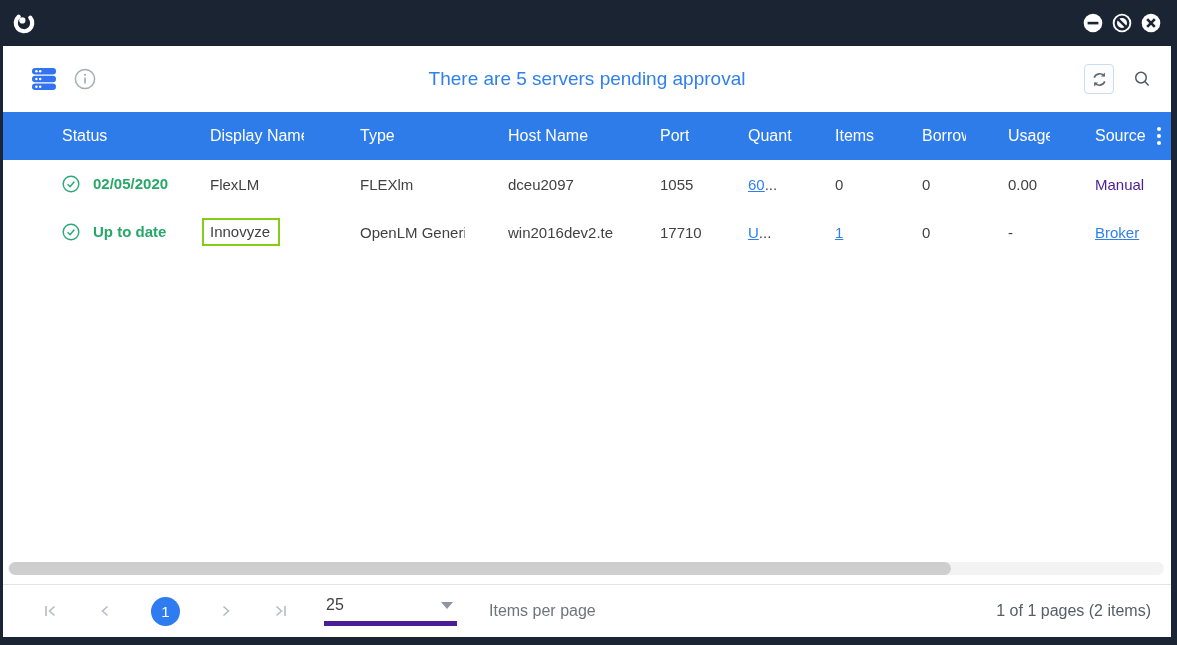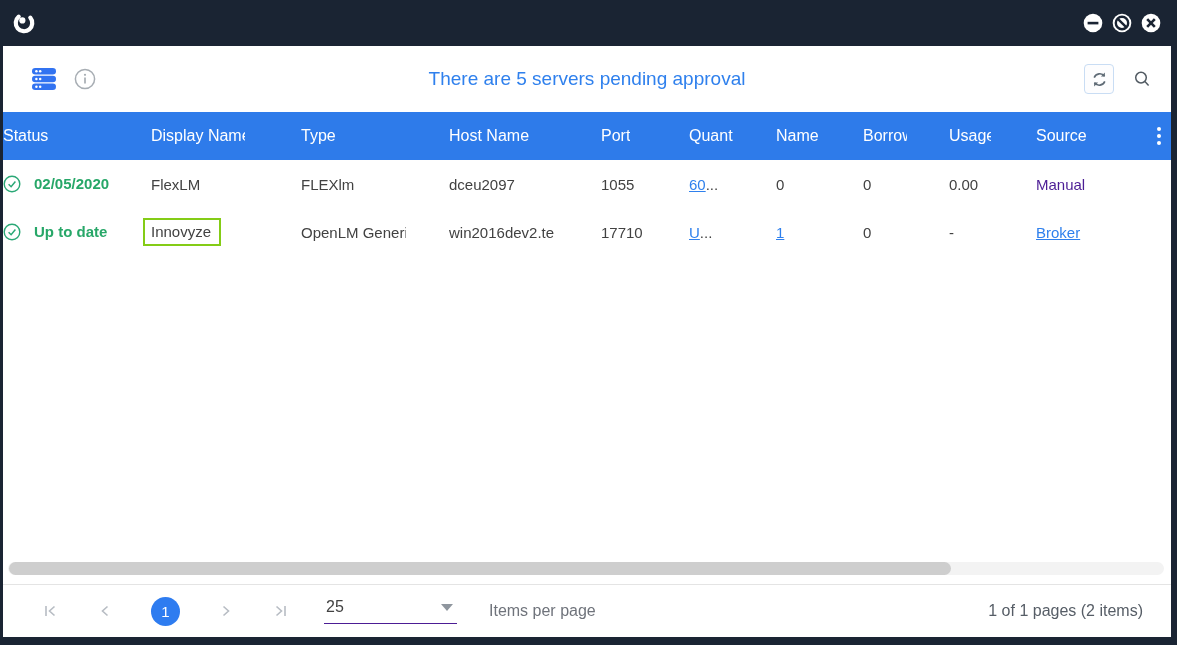--- a/index.html
+++ b/index.html
@@ -18,21 +18,21 @@
   
   .toolbar { height:66px; flex:0 0 66px; display:flex; align-items:center; padding:0 20px 0 28px; position:relative; }
   .toolbar .servers-btn { border:none; background:transparent; padding:0; cursor:pointer; display:flex; }
   .toolbar .info-btn { border:none; background:transparent; padding:0; margin-left:17px; cursor:pointer; display:flex; }
   .toolbar .message { position:absolute; left:50%; transform:translateX(-50%); color:#2f80ed; font-size:19px; white-space:nowrap; }
   .toolbar .right { margin-left:auto; display:flex; align-items:center; gap:19px; }
   .refresh-btn { width:30px; height:30px; border:1px solid #c9ddf4; border-radius:4px; background:#fdfdfe; cursor:pointer; display:flex; align-items:center; justify-content:center; }
   .search-btn { border:none; background:transparent; padding:0; cursor:pointer; display:flex; }
 
   
-  .grid-header, .grid-row { display:grid; grid-template-columns:148px 150px 148px 152px 88px 87px 87px 86px 87px 1fr; align-items:center; }
+  .grid-header, .grid-row { display:grid; grid-template-columns:148px 150px 148px 152px 88px 87px 87px 86px 87px 1fr; padding-left:59px; align-items:center; }
   .grid-header { height:48px; flex:0 0 48px; background:#2e7bea; color:#ffffff; font-size:16px; position:relative; }
   .grid-header .hcell { overflow:hidden; white-space:nowrap; cursor:pointer; }
   .hclip { display:inline-block; overflow:hidden; white-space:nowrap; vertical-align:bottom; }
   .hclip-disp { max-width:94px; } .hclip-quan { max-width:44px; } .hclip-borr { max-width:44px; } .hclip-usag { max-width:42px; }
   .col-menu { position:absolute; right:7px; top:0; height:48px; display:flex; flex-direction:column; justify-content:center; gap:3px; border:none; background:transparent; cursor:pointer; padding:0 3px; }
   .col-menu i { width:4px; height:4px; border-radius:50%; background:#ffffff; display:block; }
 
   .grid-row { height:48px; flex:0 0 48px; background:#ffffff; color:#424242; font-size:15px; }
   .cell { overflow:hidden; white-space:nowrap; padding-right:8px; }
   .status-cell { display:flex; gap:13px; overflow:visible; }
@@ -47,24 +47,24 @@
 
   
   .hscroll { flex:0 0 13px; height:13px; margin:0 7px 9px 5px; background:#f3f3f3; border-radius:7px; position:relative; }
   .hscroll .thumb { position:absolute; left:1px; top:0; height:13px; width:81.5%; background:#cecece; border-radius:7px; cursor:pointer; }
 
   
   .pager { flex:0 0 53px; border-top:1px solid #e4e4e4; display:flex; align-items:center; padding-left:40px; font-size:16px; }
   .nav-btn { border:none; background:transparent; padding:0; cursor:pointer; display:flex; align-items:center; }
   .nav-btn + .nav-btn, .page-circle, .nav-btn.after { margin-left:38px; }
   .page-circle { width:29px; height:29px; border-radius:50%; background:#2e7cf0; color:#fff; font-size:15px; border:none; cursor:pointer; display:flex; align-items:center; justify-content:center; }
-  .pagesize { margin-left:36px; width:133px; border:none; border-bottom:1px solid #4c1d95; background:transparent; display:flex; align-items:center; justify-content:space-between; padding:0 4px 7px 2px; font-size:16px; color:#424242; cursor:pointer; }
+  .pagesize { margin-left:36px; width:133px; border:none; border-bottom:5px solid #4c1d95; background:transparent; display:flex; align-items:center; justify-content:space-between; padding:0 4px 7px 2px; font-size:16px; color:#424242; cursor:pointer; }
   .pagesize .arrow { width:0; height:0; border-left:6px solid transparent; border-right:6px solid transparent; border-top:7px solid #8f969e; }
   .ipp-label { margin-left:32px; color:#6f737b; }
-  .summary { margin-left:auto; margin-right:28px; color:#565d66; }
+  .summary { margin-left:auto; margin-right:20px; color:#565d66; }
 </style>
 </head>
 <body>
 
 <div class="window">
 
   <div class="titlebar">
     <span style="display:flex;">
       <svg width="22" height="22" viewBox="0 0 24 24">
         <path d="M12 3 a9 9 0 1 0 9 9" fill="none" stroke="#ffffff" stroke-width="4.6" stroke-linecap="round" transform="rotate(-40 12 12)"></path>
@@ -137,21 +137,21 @@
       </span>
     </div>
 
     <div class="grid-header">
       <div class="hcell"><span class="hclip">Status</span></div>
       <div class="hcell"><span class="hclip hclip-disp">Display Name</span></div>
       <div class="hcell"><span class="hclip">Type</span></div>
       <div class="hcell"><span class="hclip">Host Name</span></div>
       <div class="hcell"><span class="hclip">Port</span></div>
       <div class="hcell"><span class="hclip hclip-quan">Quantity</span></div>
-      <div class="hcell"><span class="hclip">Name</span></div>
+      <div class="hcell"><span class="hclip">Items</span></div>
       <div class="hcell"><span class="hclip hclip-borr">Borrowed</span></div>
       <div class="hcell"><span class="hclip hclip-usag">Usage</span></div>
       <div class="hcell"><span class="hclip">Source</span></div>
       <button class="col-menu" aria-label="column menu">
           <i></i>
           <i></i>
           <i></i>
         </button>
     </div>
 

